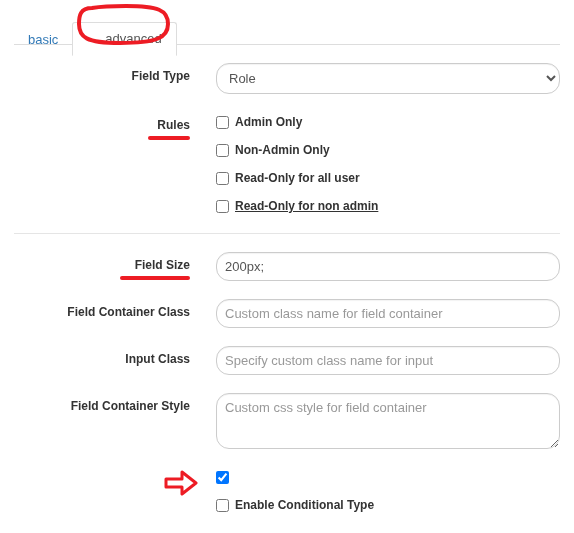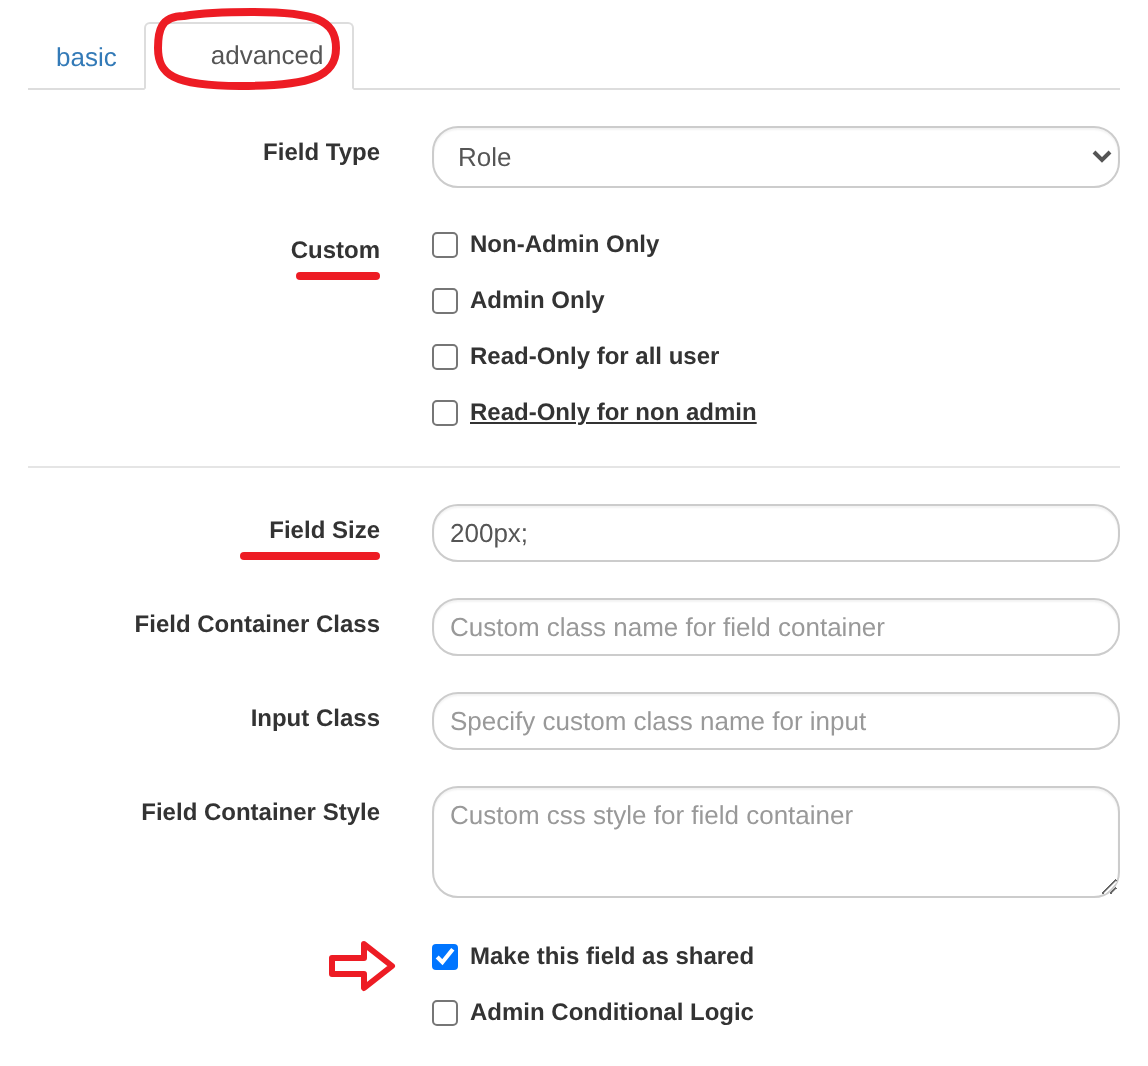--- a/index.html
+++ b/index.html
@@ -18,21 +18,21 @@
     align-items: flex-end;
     border-bottom: 1px solid #ddd;
     font-size: 13px;
     position: relative;
   }
   .tab {
     padding: 8px 14px 9px 14px;
     cursor: pointer;
     color: #555;
     position: relative;
-    top: 1px;
+    top: 12px;
   }
   .tab.inactive { color: #337ab7; }
   .tab.active {
     border: 1px solid #ddd;
     border-bottom: 1px solid #fff;
     border-radius: 3px 3px 0 0;
     background: #fff;
     color: #555;
     padding-left: 32px;
   }
@@ -123,31 +123,31 @@
   <div class="lbl">Field Type</div>
   <div class="ctrl">
     <select>
       <option>Role</option>
     </select>
   </div>
 </div>
 
 <div class="form-row">
   <div class="lbl">
-    <span>Custom</span>
+    <span>Rules</span>
     <div class="ann-underline" style="right:14px;width:42px;"></div>
   </div>
   <div class="ctrl">
     <label class="chk-line">
       <input type="checkbox" style="">
+      <span>Admin Only</span>
+    </label>
+    <label class="chk-line">
+      <input type="checkbox" style="">
       <span>Non-Admin Only</span>
-    </label>
-    <label class="chk-line">
-      <input type="checkbox" style="">
-      <span>Admin Only</span>
     </label>
     <label class="chk-line">
       <input type="checkbox" style="">
       <span>Read-Only for all user</span>
     </label>
     <label class="chk-line" style="margin-bottom:4px;text-decoration:underline;">
       <input type="checkbox" style="">
       <span>Read-Only for non admin</span>
     </label>
   </div>
@@ -188,22 +188,21 @@
 
 <div class="form-row shared-block">
   <div class="lbl" style="padding-top:0;">
     <svg class="ann-arrow" width="34" height="26" viewBox="0 0 34 26">
       <path d="M2 9 L18 9 L18 2 L32 13 L18 24 L18 17 L2 17 Z" fill="none" stroke="#ed1c24" stroke-width="3" stroke-linejoin="round"></path>
     </svg>
   </div>
   <div class="ctrl">
     <label class="chk-line">
       <input type="checkbox" checked="" style="">
-      <span>Make this field as shared</span>
     </label>
     <label class="chk-line" style="margin-top:10px;margin-bottom:0;">
       <input type="checkbox" style="">
-      <span>Admin Conditional Logic</span>
+      <span>Enable Conditional Type</span>
     </label>
   </div>
 </div>
 
 </div>
 
 </body></html>

